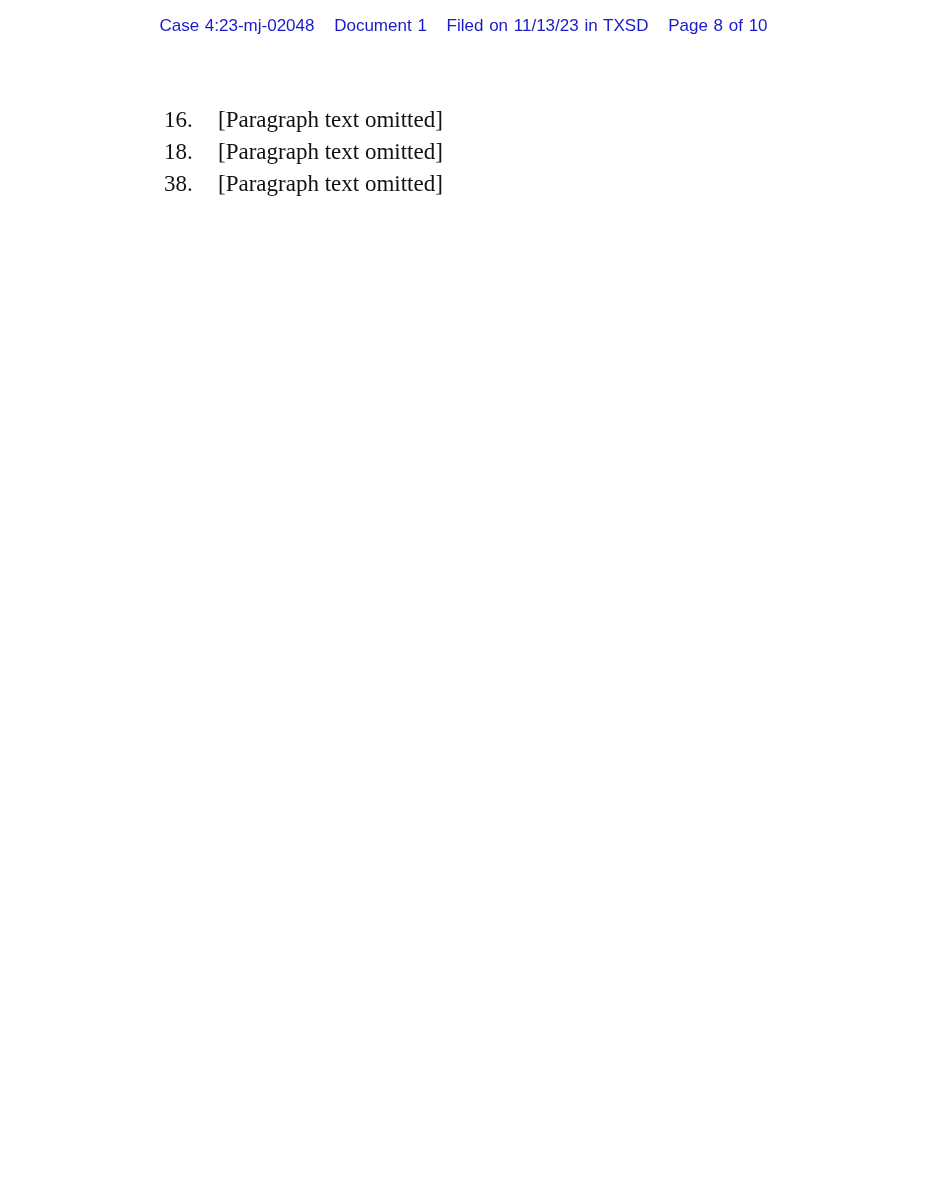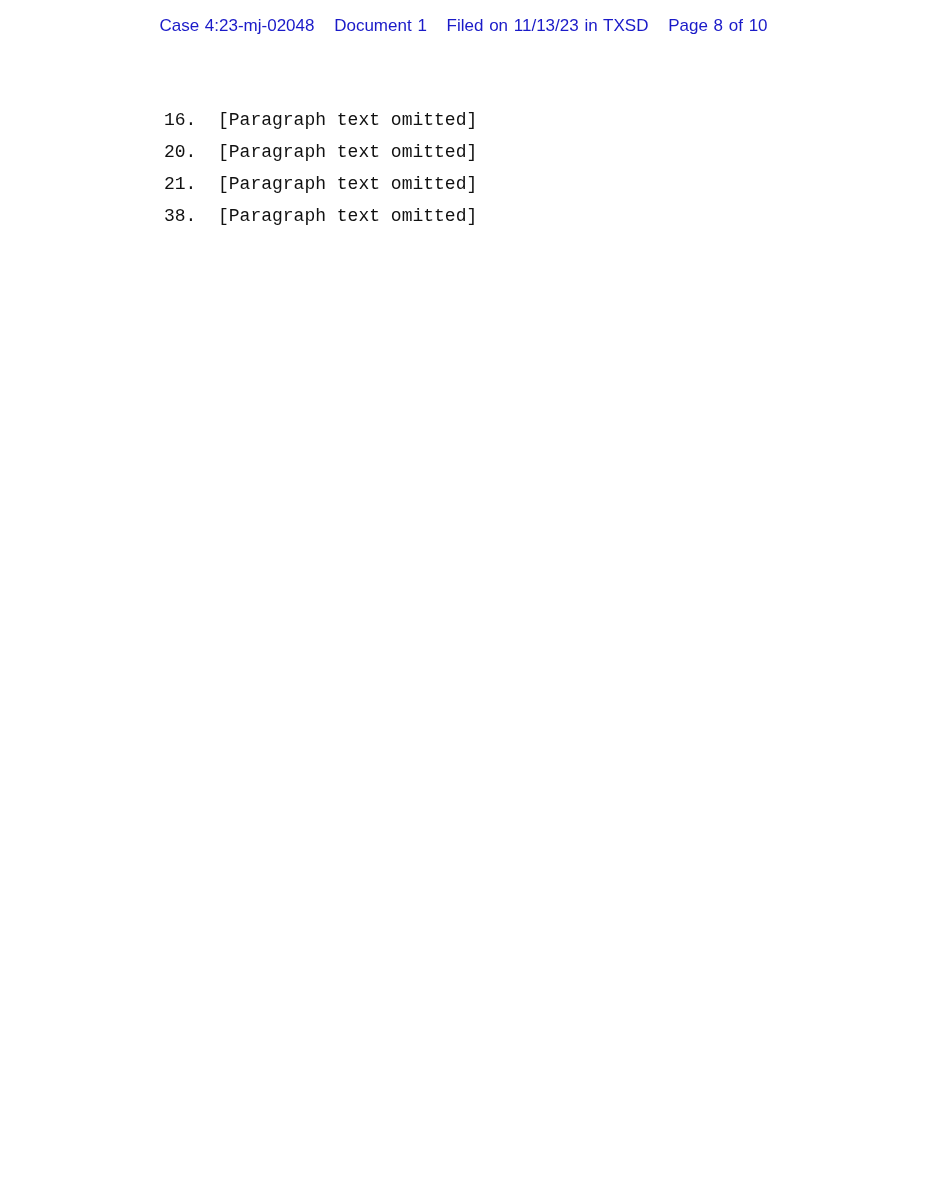--- a/index.html
+++ b/index.html
@@ -1,33 +1,32 @@
 <!DOCTYPE html>
 <html><head>
   <meta charset="utf-8">
   <style>
     html, body { margin: 0; padding: 0; background: #ffffff; }
     .page { position: relative; width: 927px; height: 1200px; background: #ffffff; }
     .header { position: absolute; top: 16px; left: 0; width: 927px; text-align: center;
       font-family: "Liberation Sans", sans-serif; font-size: 17px; color: #1a1ac8; word-spacing: 1px; }
     .header span { margin: 0 7px; }
     .body { position: absolute; top: 104px; left: 137px; width: 680px;
-      font-family: Liberation Mono, monospace; font-size: 18px; line-height: 32px; color: #111; text-align: justify; }
+      font-family: Liberation Serif, serif; font-size: 23px; line-height: 32px; color: #111; text-align: justify; }
     .para { margin: 0; text-indent: 27px; }
     .num { display: inline-block; width: 54px; text-indent: 0; }
   </style>
 </head>
 <body>
 
 <div class="page">
   <div class="header">
     <span>Case 4:23-mj-02048</span>
     <span>Document 1</span>
     <span>Filed on 11/13/23 in TXSD</span>
     <span>Page 8 of 10</span>
   </div>
   <div class="body">
     <p class="para"><span class="num">16.</span><span>[Paragraph text omitted]</span></p>
-    <p class="para"><span class="num">20.</span><span>[Paragraph text omitted]</span></p>
-    <p class="para"><span class="num">21.</span><span>[Paragraph text omitted]</span></p>
+    <p class="para"><span class="num">18.</span><span>[Paragraph text omitted]</span></p>
     <p class="para"><span class="num">38.</span><span>[Paragraph text omitted]</span></p>
   </div>
 </div>
 
 </body></html>

